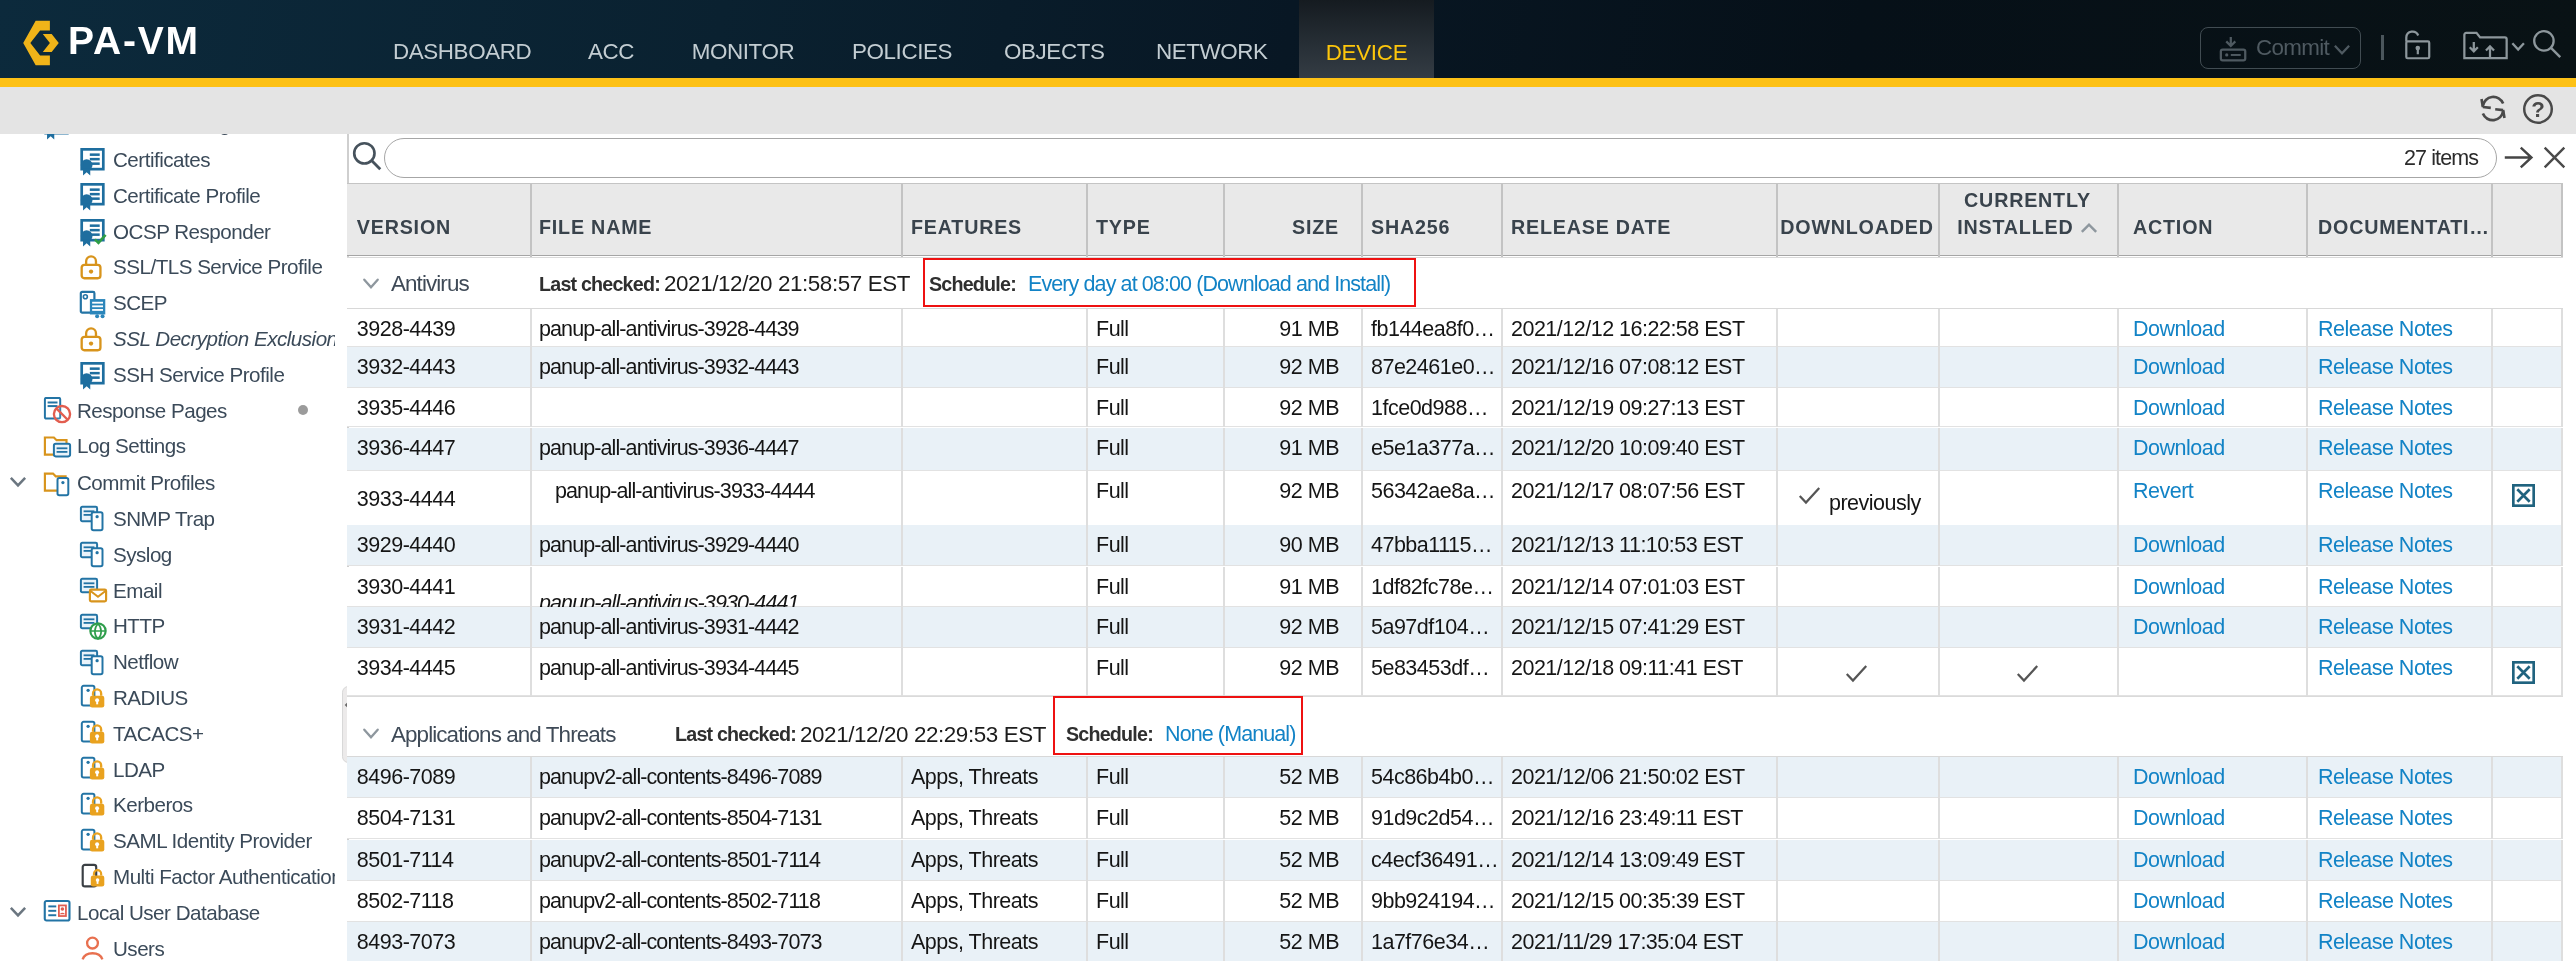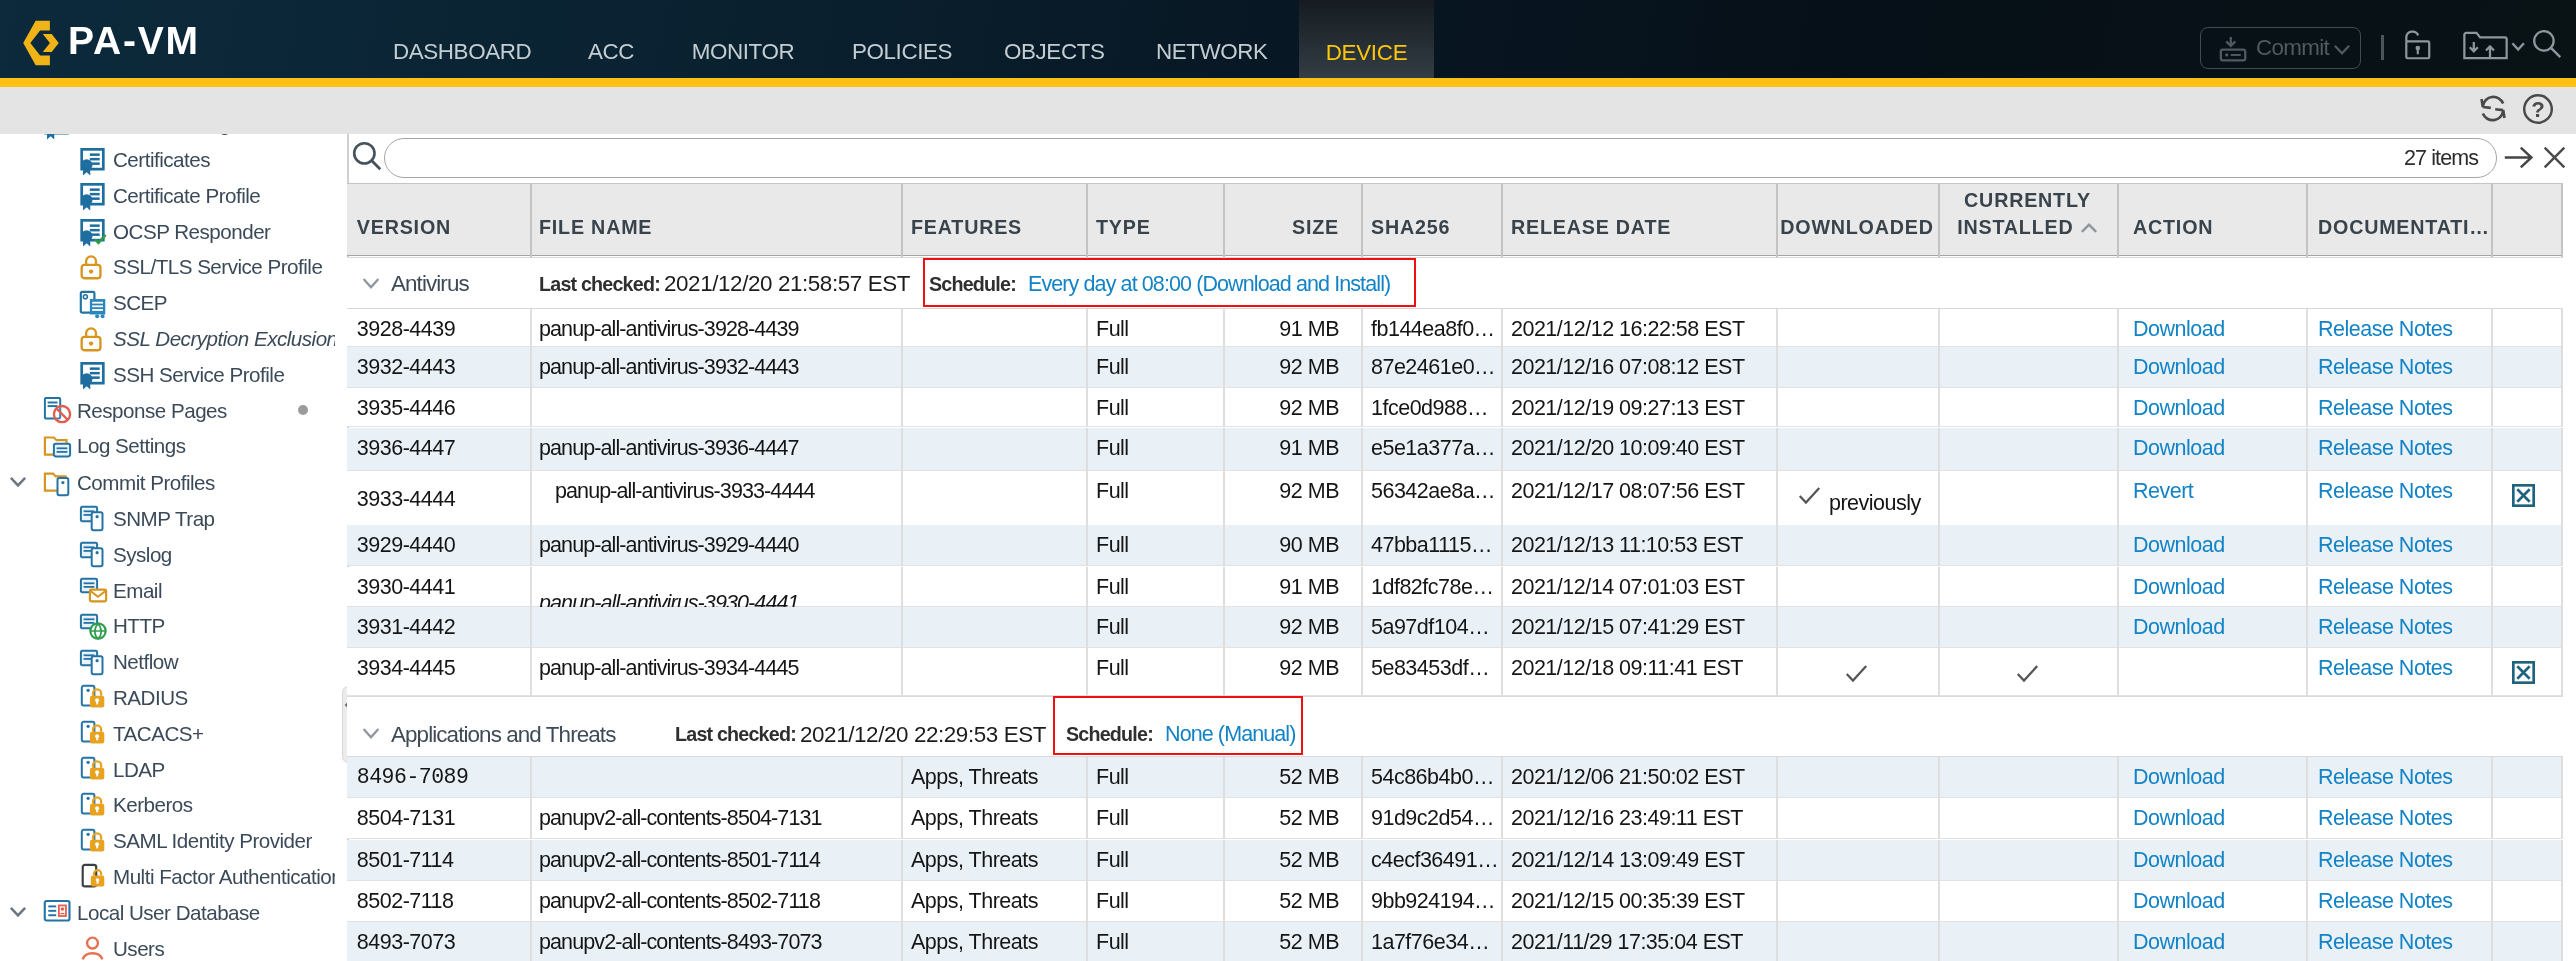--- a/index.html
+++ b/index.html
@@ -543,20 +543,21 @@
 <div class="vline" style="left:876px;height:41px"></div>
 <div class="vline" style="left:1014px;height:41px"></div>
 <div class="vline" style="left:1154px;height:41px"></div>
 <div class="vline" style="left:1429px;height:41px"></div>
 <div class="vline" style="left:1591px;height:41px"></div>
 <div class="vline" style="left:1770px;height:41px"></div>
 <div class="vline" style="left:1959px;height:41px"></div>
 <div class="vline" style="left:2144px;height:41px"></div>
 <div class="vline" style="left:2214px;height:41px"></div>
 <div class="cell" style="left:9.8px;top:0;height:41px;line-height:41px;">3931-4442</div>
+<div class="cell" style="left:192px;top:0;height:41px;line-height:41px;"><span style="letter-spacing:-0.9px">panup-all-antivirus-3931-4442</span></div>
 <div class="cell" style="left:749px;top:0;height:41px;line-height:41px;">Full</div>
 <div class="cell" style="right:1224px;top:0;height:41px;line-height:41px;">92 MB</div>
 <div class="cell" style="left:1024px;top:0;height:41px;line-height:41px;">5a97df104…</div>
 <div class="cell" style="left:1164px;top:0;height:41px;line-height:41px;">2021/12/15 07:41:29 EST</div>
 <div class="cell" style="left:1786px;top:0;height:41px;line-height:41px;"><span class="lnk">Download</span></div>
 <div class="cell" style="left:1971px;top:0;height:41px;line-height:41px;"><span class="lnk">Release Notes</span></div>
 </div>
 <div class="row rw" style="top:648px;height:48px;border-bottom:0.9px solid #e2e2e2;box-sizing:border-box;">
 <div class="vline" style="left:183px;height:48px"></div>
 <div class="vline" style="left:554px;height:48px"></div>
@@ -594,21 +595,22 @@
 <div class="vline" style="left:739px;height:41px"></div>
 <div class="vline" style="left:876px;height:41px"></div>
 <div class="vline" style="left:1014px;height:41px"></div>
 <div class="vline" style="left:1154px;height:41px"></div>
 <div class="vline" style="left:1429px;height:41px"></div>
 <div class="vline" style="left:1591px;height:41px"></div>
 <div class="vline" style="left:1770px;height:41px"></div>
 <div class="vline" style="left:1959px;height:41px"></div>
 <div class="vline" style="left:2144px;height:41px"></div>
 <div class="vline" style="left:2214px;height:41px"></div>
-<div class="cell" style="left:9.8px;top:0;height:41px;line-height:41px;font-family:Liberation Mono, monospace;">8496-7089</div>
+<div class="cell" style="left:9.8px;top:0;height:41px;line-height:41px;">8496-7089</div>
+<div class="cell" style="left:192px;top:0;height:41px;line-height:41px;"><span style="letter-spacing:-0.9px">panupv2-all-contents-8496-7089</span></div>
 <div class="cell" style="left:564px;top:0;height:41px;line-height:41px;">Apps, Threats</div>
 <div class="cell" style="left:749px;top:0;height:41px;line-height:41px;">Full</div>
 <div class="cell" style="right:1224px;top:0;height:41px;line-height:41px;">52 MB</div>
 <div class="cell" style="left:1024px;top:0;height:41px;line-height:41px;">54c86b4b0…</div>
 <div class="cell" style="left:1164px;top:0;height:41px;line-height:41px;">2021/12/06 21:50:02 EST</div>
 <div class="cell" style="left:1786px;top:0;height:41px;line-height:41px;"><span class="lnk">Download</span></div>
 <div class="cell" style="left:1971px;top:0;height:41px;line-height:41px;"><span class="lnk">Release Notes</span></div>
 </div>
 <div class="row rw" style="top:798px;height:41px;border-bottom:0.9px solid #e2e2e2;box-sizing:border-box;">
 <div class="vline" style="left:183px;height:41px"></div>

